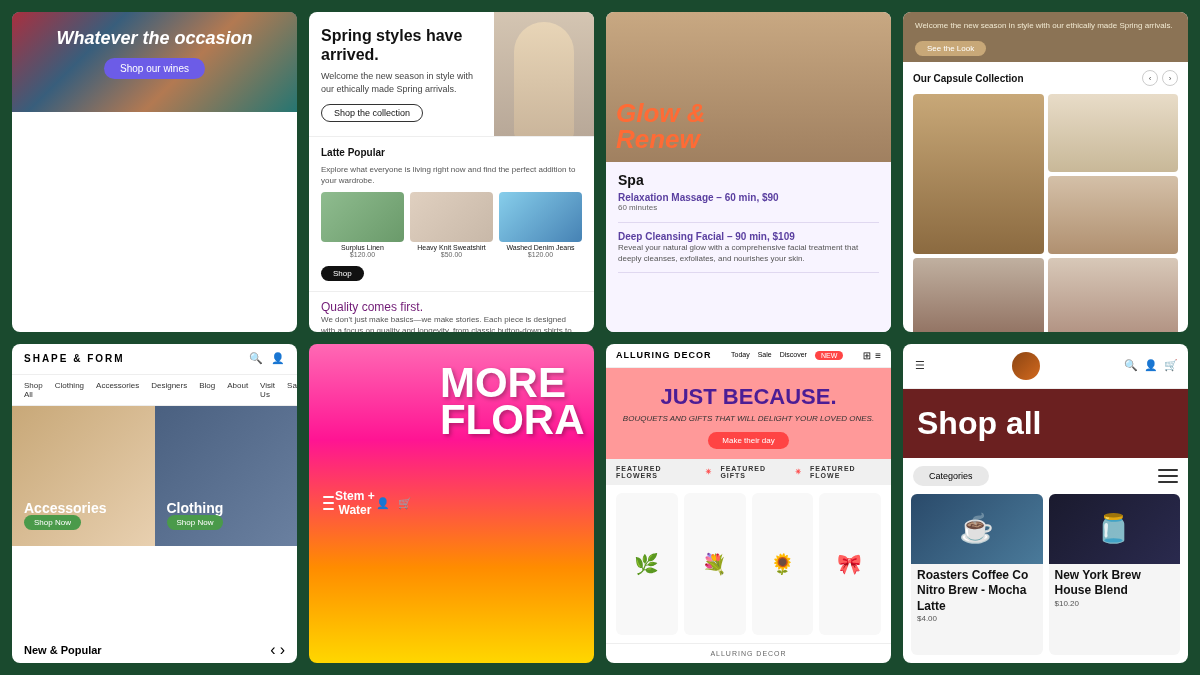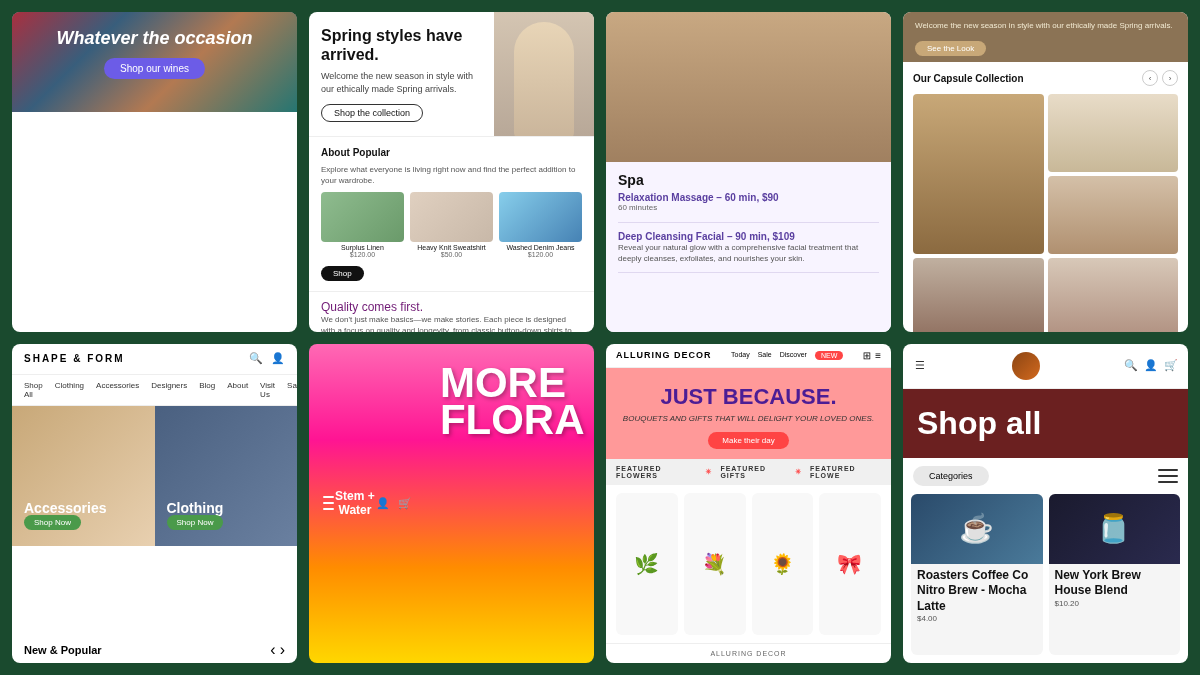--- a/index.html
+++ b/index.html
@@ -734,21 +734,21 @@
 <div class="card card-2">
   <div class="top-area">
     <div class="text-col">
       <div class="spring-title">Spring styles have arrived.</div>
       <div class="spring-sub">Welcome the new season in style with our ethically made Spring arrivals.</div>
       <button class="spring-btn">Shop the collection</button>
     </div>
     <div class="model-img"></div>
   </div>
   <div class="products-section">
-    <div class="most-popular">About Popular</div>
+    <div class="most-popular">Latte Popular</div>
     <div class="explore-text">Explore what everyone is living right now and find the perfect addition to your wardrobe.</div>
     <div class="products-row">
       <div class="product-item">
         <div class="product-img p1"></div>
         <div class="product-name">Surplus Linen</div>
         <div class="product-price">$120.00</div>
       </div>
       <div class="product-item">
         <div class="product-img p2"></div>
         <div class="product-name">Heavy Knit Sweatshirt</div>
@@ -764,20 +764,21 @@
   </div>
   <div class="quality-section">
     <div class="quality-title">Quality comes first.</div>
     <div class="quality-text">We don't just make basics—we make stories. Each piece is designed with a focus on quality and longevity, from classic button-down shirts to sleek blazers and comfortable yet stylish jeans. We're dedicated to using only sustainable materials, so you can feel good knowing that your purchase supports ethical and eco-friendly practices.</div>
   </div>
 </div>
 
 <div class="card card-3">
   <div class="model-top">
     <div class="model-face"></div>
+    <div class="glow-title">Glow &amp;<br>Renew</div>
   </div>
   <div class="spa-content">
     <div class="spa-title">Spa</div>
     <div class="service-item">
       <div class="service-name">Relaxation Massage – 60 min, $90</div>
       <div class="service-time">60 minutes</div>
     </div>
     <div class="service-item">
       <div class="service-name">Deep Cleansing Facial – 90 min, $109</div>
       <div class="service-desc">Reveal your natural glow with a comprehensive facial treatment that deeply cleanses, exfoliates, and nourishes your skin.</div>

